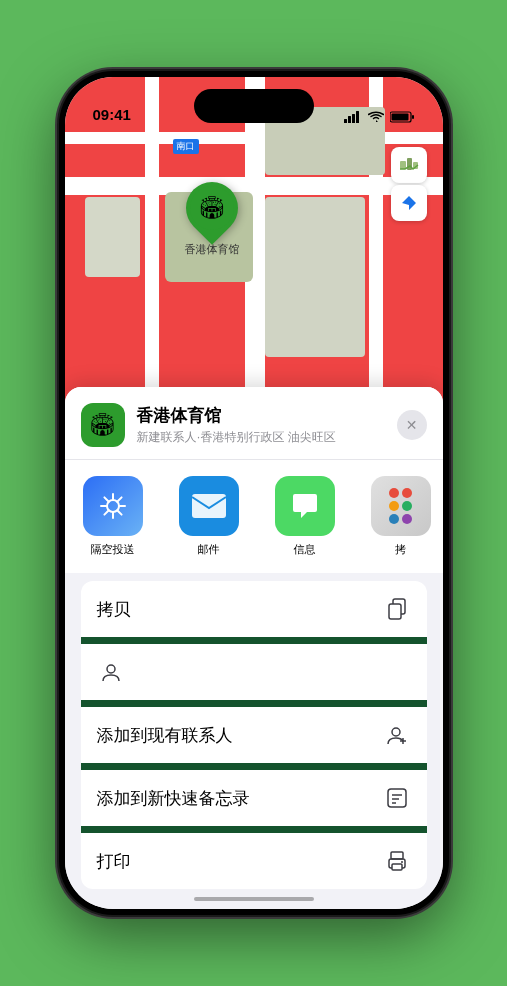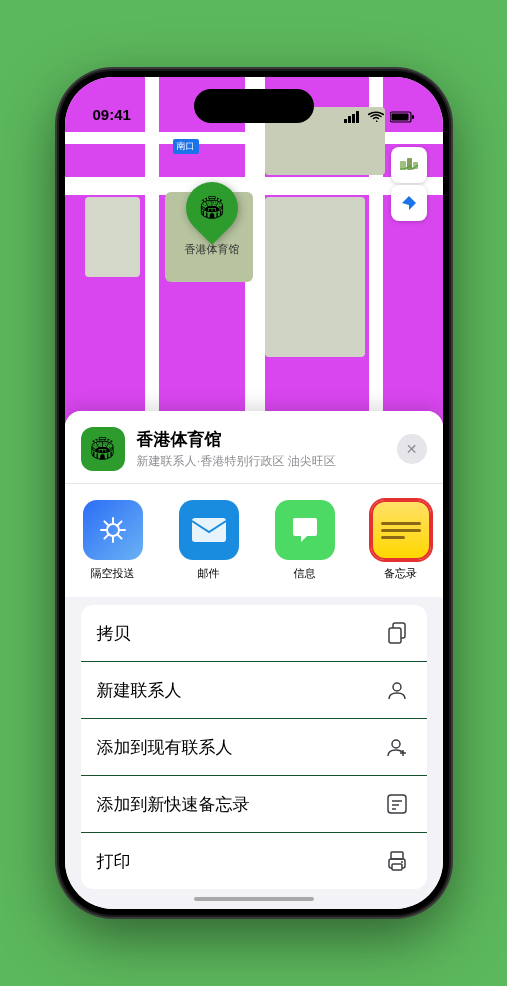--- a/index.html
+++ b/index.html
@@ -73,21 +73,21 @@
       gap: 6px;
     }
 
     
     .map-area {
       position: absolute;
       top: 0;
       left: 0;
       right: 0;
       height: 420px;
-      background: #d946ef;
+      background: #ef4444;
       overflow: hidden;
     }
 
     .map-road-h1 {
       position: absolute;
       top: 100px;
       left: 0;
       right: 0;
       height: 18px;
       background: #fff;
@@ -395,21 +395,21 @@
       border-radius: 12px;
       margin-left: 16px;
       margin-right: 16px;
       overflow: hidden;
     }
 
     .action-item {
       display: flex;
       align-items: center;
       padding: 14px 16px;
-      border-bottom: 1px solid #14532d;
+      border-bottom: 7px solid #14532d;
       cursor: pointer;
     }
 
     .action-item:last-child {
       border-bottom: none;
       font-family: Liberation Mono, monospace;
     }
 
     .action-text {
       flex: 1;
@@ -548,30 +548,20 @@
 
         <div class="share-item">
           <div class="share-icon-wrap messages">
             <svg width="36" height="36" viewBox="0 0 36 36">
               <path d="M6 8 Q6 6 8 6 L28 6 Q30 6 30 8 L30 22 Q30 24 28 24 L20 24 L14 30 L14 24 L8 24 Q6 24 6 22 Z" fill="white"></path>
             </svg>
           </div>
           <span class="share-label">信息</span>
         </div>
 
-        <div class="share-item">
-          <div class="share-icon-wrap notes">
-            <div class="notes-lines">
-              <div class="notes-line" style="background:#8B6914;"></div>
-              <div class="notes-line" style="background:#8B6914;"></div>
-              <div class="notes-line short" style="background:#8B6914;"></div>
-            </div>
-          </div>
-          <span class="share-label">备忘录</span>
-        </div>
 
         <div class="share-item">
           <div class="share-icon-wrap more" style="overflow:hidden;">
             <div class="more-dots-overlay">
               <div class="more-dot-row">
                 <div class="more-dot" style="background:#e74c3c;"></div>
                 <div class="more-dot" style="background:#e74c3c;"></div>
               </div>
               <div class="more-dot-row">
                 <div class="more-dot" style="background:#f39c12;"></div>
@@ -594,21 +584,20 @@
           <span class="action-text">拷贝</span>
           <div class="action-icon">
             <svg width="22" height="22" viewBox="0 0 22 22">
               <rect x="7" y="1" width="12" height="15" rx="2" stroke="#3c3c43" stroke-width="1.5" fill="none"></rect>
               <rect x="3" y="6" width="12" height="15" rx="2" stroke="#3c3c43" stroke-width="1.5" fill="white"></rect>
             </svg>
           </div>
         </div>
 
         <div class="action-item">
-          <span class="action-text">新建联系人</span>
           <div class="action-icon">
             <svg width="22" height="22" viewBox="0 0 22 22">
               <circle cx="11" cy="8" r="4" stroke="#3c3c43" stroke-width="1.5" fill="none"></circle>
               <path d="M3 20 Q3 14 11 14 Q19 14 19 20" stroke="#3c3c43" stroke-width="1.5" fill="none"></path>
             </svg>
           </div>
         </div>
 
         <div class="action-item">
           <span class="action-text">添加到现有联系人</span>

